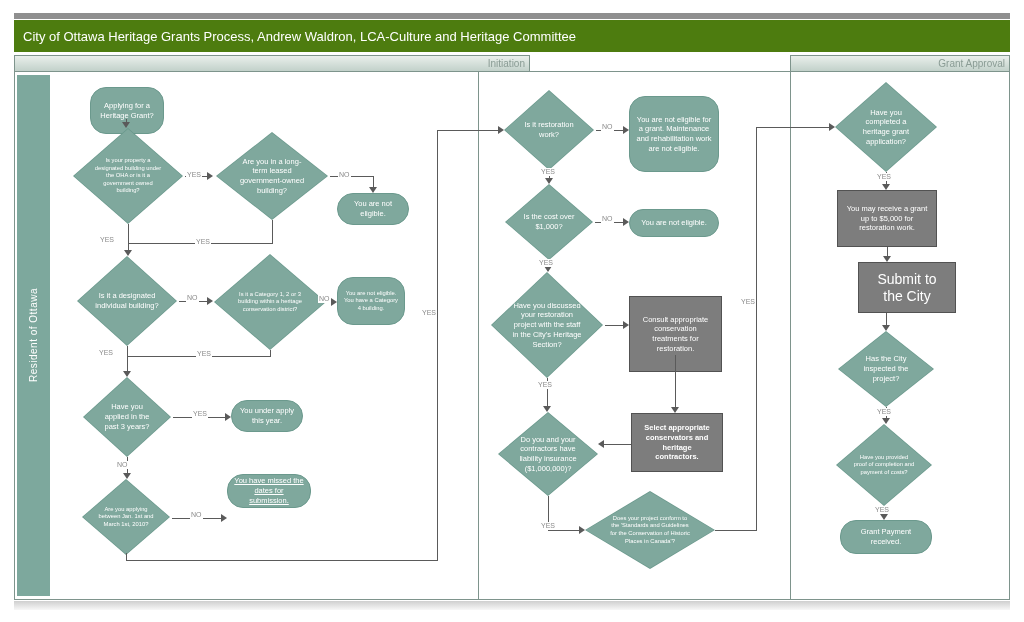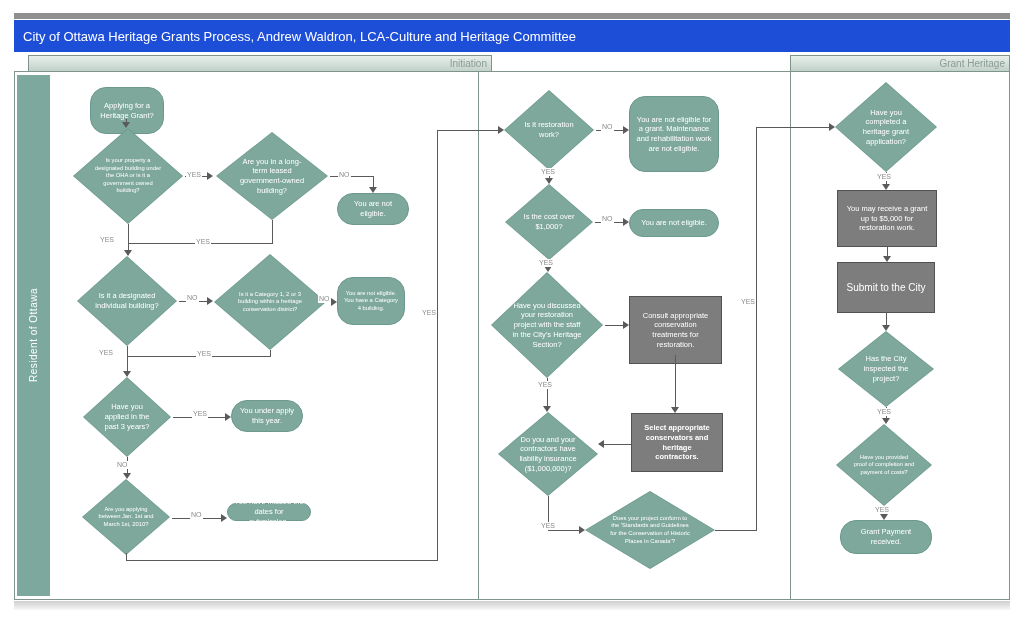--- a/index.html
+++ b/index.html
@@ -1,20 +1,20 @@
 <!DOCTYPE html>
 <html><head>
 <meta charset="utf-8">
 <style>
   html,body{margin:0;padding:0;background:#fff;font-family:"Liberation Sans",sans-serif;}
   #stage{position:relative;width:1024px;height:622px;background:#fff;overflow:hidden;}
   .abs{position:absolute;}
   
   #topstrip{left:14px;top:13px;width:996px;height:6px;background:#8f8f8f;}
-  #titlebar{left:14px;top:20px;width:996px;height:32px;background:#1d4ed8;color:#fff;
+  #titlebar{left:14px;top:20px;width:996px;height:32px;background:#4d7c0f;color:#fff;
             font-size:13px;display:flex;align-items:center;padding-left:9px;box-sizing:border-box;}
   .lanehead{top:55px;height:17px;background:linear-gradient(#e9efeb,#c2d1ca);
             border:1px solid #7e948c;box-sizing:border-box;color:#8a9c95;font-size:10px;
             display:flex;align-items:center;justify-content:flex-end;padding-right:4px;}
   #bodyframe{left:14px;top:71px;width:996px;height:529px;border:1px solid #7e948c;box-sizing:border-box;background:#fff;}
   .lanediv{top:72px;height:527px;width:1px;background:#7e948c;}
   #sidebar{left:17px;top:75px;width:33px;height:521px;background:#7da89d;color:#fff;
            display:flex;align-items:center;justify-content:center;}
   #sidebar span{writing-mode:vertical-rl;transform:rotate(180deg);font-size:10px;letter-spacing:.5px;}
   #botstrip{left:14px;top:601px;width:996px;height:9px;background:linear-gradient(#cfcfcf,#f7f7f7);}
@@ -24,44 +24,44 @@
        display:flex;align-items:center;justify-content:center;text-align:center;color:#fff;
        padding:4px 17%;box-sizing:border-box;}
   .stadium{position:absolute;background:#7fa89d;border:1px solid #6b998d;border-radius:16px;
        display:flex;align-items:center;justify-content:center;text-align:center;color:#fff;
        padding:2px 6px;box-sizing:border-box;}
   .gbox{position:absolute;background:#7d7d7d;border:1px solid #525252;
        display:flex;align-items:center;justify-content:center;text-align:center;color:#fff;
        padding:2px 8px;box-sizing:border-box;}
   .t8{font-size:7.5px;line-height:1.3;}
   .t6{font-size:5.8px;line-height:1.3;}
-  .t11{font-size:10px;line-height:1.2;}
+  .t11{font-size:14px;line-height:1.2;margin-left:21px;}
   
   .lh{position:absolute;height:1px;background:#5a5a5a;}
   .lv{position:absolute;width:1px;background:#5a5a5a;}
   .ar{position:absolute;width:0;height:0;border:4px solid transparent;}
   .ar-r{border-left:6px solid #5a5a5a;border-right:0;}
   .ar-d{border-top:6px solid #5a5a5a;border-bottom:0;}
   .ar-l{border-right:6px solid #5a5a5a;border-left:0;}
   .el{position:absolute;font-size:7px;color:#8a8a8a;background:#fff;padding:0 1px;line-height:8px;}
 </style>
 </head>
 <body>
 
 <div id="stage">
 
   <div class="abs" id="topstrip"></div>
   <div class="abs" id="titlebar">
     <span>City of Ottawa Heritage Grants Process, Andrew Waldron, LCA-Culture and Heritage Committee</span>
   </div>
-  <div class="abs lanehead" style="left:28px;width:464px;">
+  <div class="abs lanehead" style="left:14px;width:516px;">
     <span>Initiation</span>
   </div>
   <div class="abs lanehead" style="left:790px;width:220px;">
-    <span>Grant Heritage</span>
+    <span>Grant Approval</span>
   </div>
   <div class="abs" id="bodyframe"></div>
   <div class="abs lanediv" style="left:478px;"></div>
   <div class="abs lanediv" style="left:790px;"></div>
   <div class="abs" id="sidebar">
     <span>Resident of Ottawa</span>
   </div>
   <div class="abs" id="botstrip"></div>
 
   <div class="stadium t8" style="left:90px;top:87px;width:74px;height:47px;">
@@ -109,21 +109,21 @@
   <div class="stadium t8" style="left:231px;top:400px;width:72px;height:32px;">
     <span>You under apply this year.</span>
   </div>
 
   <div class="diamond" style="left:82px;top:479px;width:88px;height:76px;">
     <div class="din t6">
         <span>Are you applying between Jan. 1st and March 1st, 2010?</span>
       </div>
   </div>
 
-  <div class="stadium t8" style="left:227px;top:503px;width:84px;height:18px;">
+  <div class="stadium t8" style="left:227px;top:474px;width:84px;height:34px;text-decoration:underline;">
     <span>You have missed the dates for submission.</span>
   </div>
 
   <div class="diamond" style="left:504px;top:90px;width:90px;height:80px;">
     <div class="din t8">
         <span>Is it restoration work?</span>
       </div>
   </div>
 
   <div class="stadium t8" style="left:629px;top:96px;width:90px;height:76px;">
@@ -139,21 +139,21 @@
   <div class="stadium t8" style="left:629px;top:209px;width:90px;height:28px;">
     <span>You are not eligible.</span>
   </div>
 
   <div class="diamond" style="left:491px;top:272px;width:112px;height:106px;">
     <div class="din t8">
         <span>Have you discussed your restoration project with the staff in the City's Heritage Section?</span>
       </div>
   </div>
 
-  <div class="gbox t8" style="left:629px;top:296px;width:93px;height:68px;">
+  <div class="gbox t8" style="left:629px;top:296px;width:93px;height:76px;">
     <span>Consult appropriate conservation treatments for restoration.</span>
   </div>
 
   <div class="diamond" style="left:498px;top:412px;width:100px;height:84px;">
     <div class="din t8">
         <span>Do you and your contractors have liability insurance ($1,000,000)?</span>
       </div>
   </div>
 
   <div class="gbox t8" style="left:631px;top:413px;width:92px;height:59px;font-weight:bold;">

